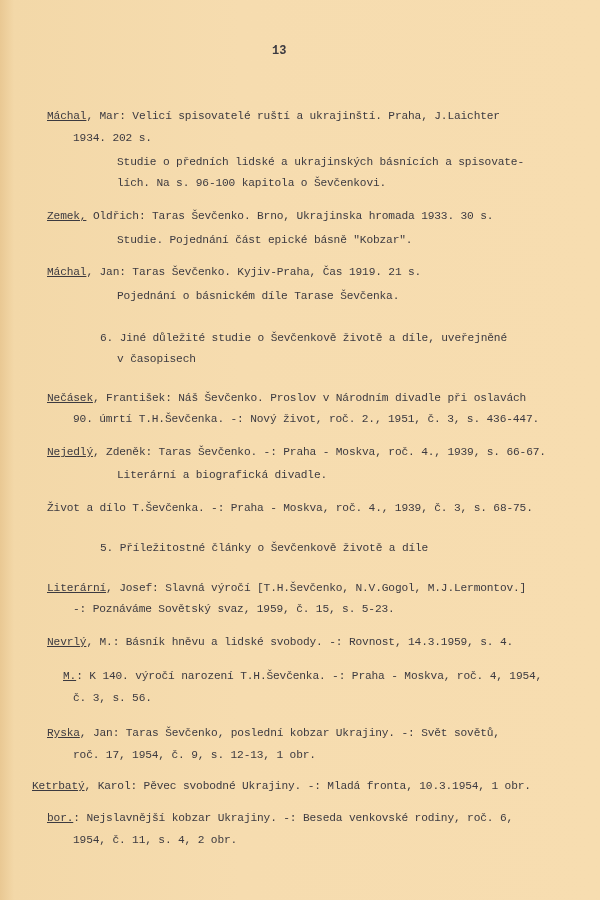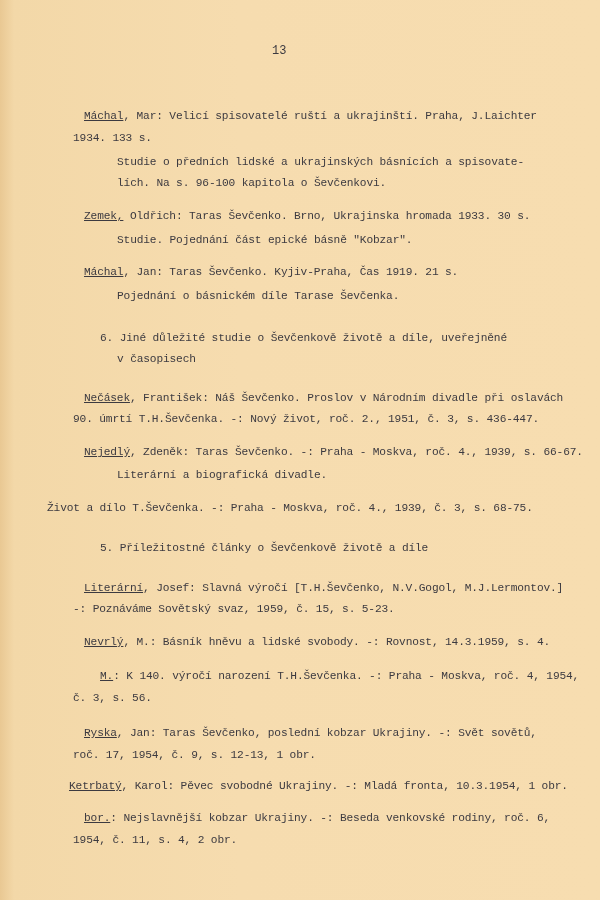--- a/index.html
+++ b/index.html
@@ -3,31 +3,31 @@
 <meta charset="utf-8">
 <style>
   html, body { margin:0; padding:0; }
   body {
     width:600px; height:900px; overflow:hidden;
     background: linear-gradient(90deg, #e9c893 0px, #f3d8a8 14px, #f6dcaf 40%, #f7ddb0 100%);
     font-family: "Liberation Mono", "DejaVu Sans Mono", monospace;
     color:#3c3a40;
     position:relative;
   }
-  .page-num { position:absolute; left:272px; top:44px; font-size:12px; }
+  .page-num { position:absolute; left:272px; top:44px; font-size:12px;font-weight:bold; }
   .line { position:absolute; font-size:11.2px; white-space:nowrap; letter-spacing:-0.15px; }
-  .u { text-decoration: underline; margin-left: 37px; }
+  .u { text-decoration: underline; }
 </style>
 </head>
 <body>
 
 <div class="page-num">13</div>
 
 <div class="line" style="left:47px;top:110px"><span class="u">Máchal</span><span>, Mar: Velicí spisovatelé ruští a ukrajinští.  Praha, J.Laichter</span></div>
-<div class="line" style="left:73px;top:132px">1934.  133 s.</div>
+<div class="line" style="left:73px;top:132px">1934.  202 s.</div>
 <div class="line" style="left:117px;top:156px">Studie o předních lidské a ukrajinských básnících a spisovate-</div>
 <div class="line" style="left:117px;top:177px">lích. Na s. 96-100 kapitola o Ševčenkovi.</div>
 
 <div class="line" style="left:47px;top:210px"><span class="u">Zemek,</span><span> Oldřich: Taras Ševčenko.  Brno, Ukrajinska hromada 1933.  30 s.</span></div>
 <div class="line" style="left:117px;top:234px">Studie. Pojednání část epické básně "Kobzar".</div>
 
 <div class="line" style="left:47px;top:266px"><span class="u">Máchal</span><span>, Jan: Taras Ševčenko.  Kyjiv-Praha, Čas 1919.  21 s.</span></div>
 <div class="line" style="left:117px;top:290px">Pojednání o básnickém díle Tarase Ševčenka.</div>
 
 <div class="line" style="left:100px;top:332px">6. Jiné důležité studie o Ševčenkově životě a díle, uveřejněné</div>

